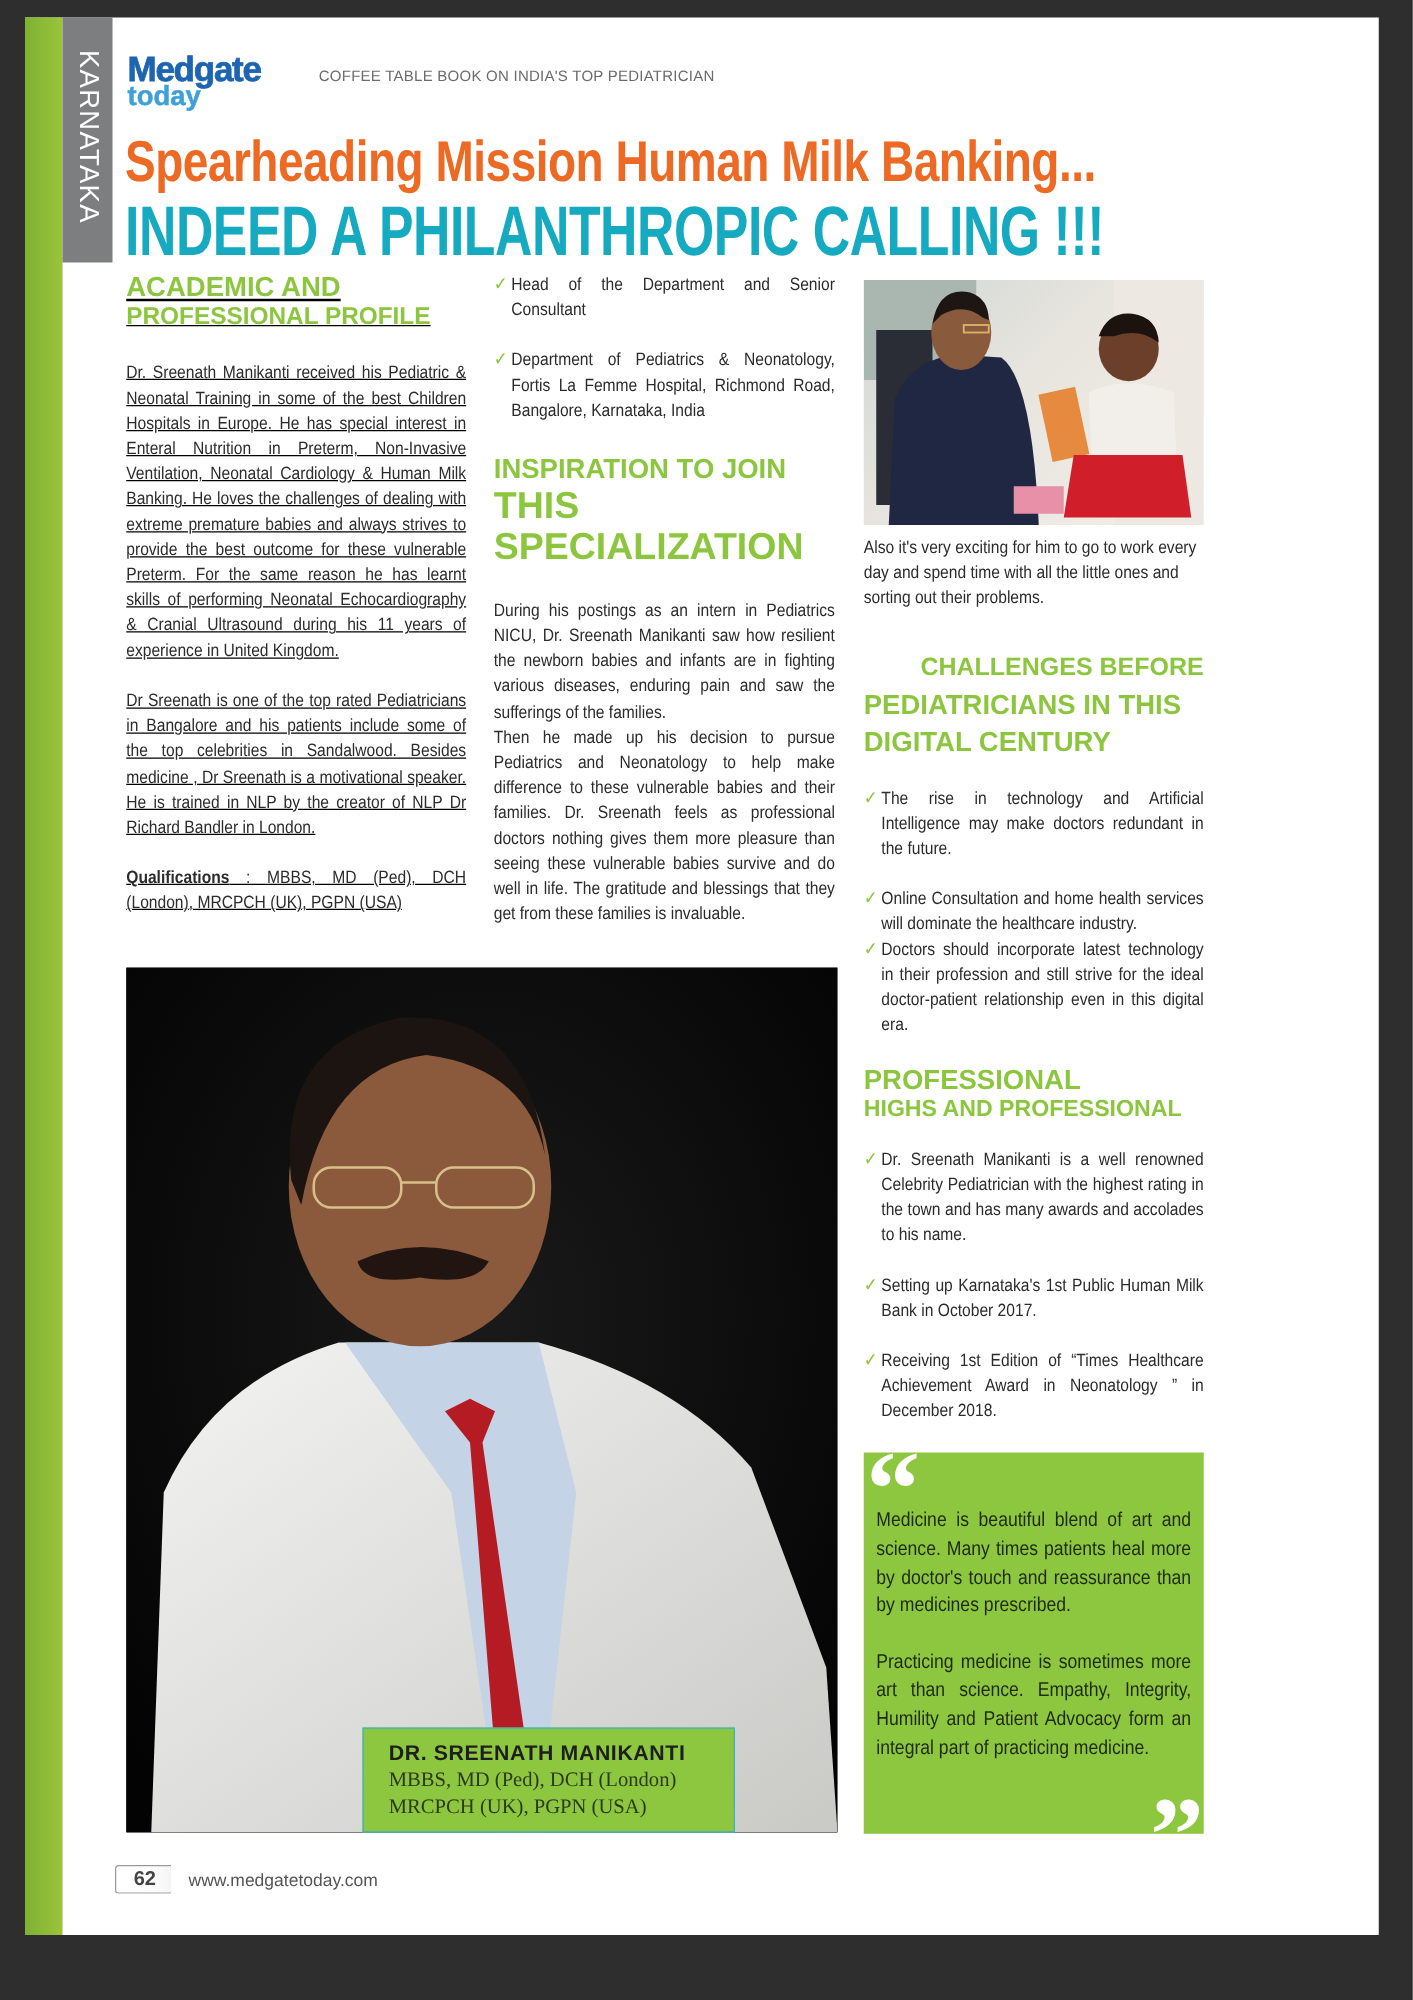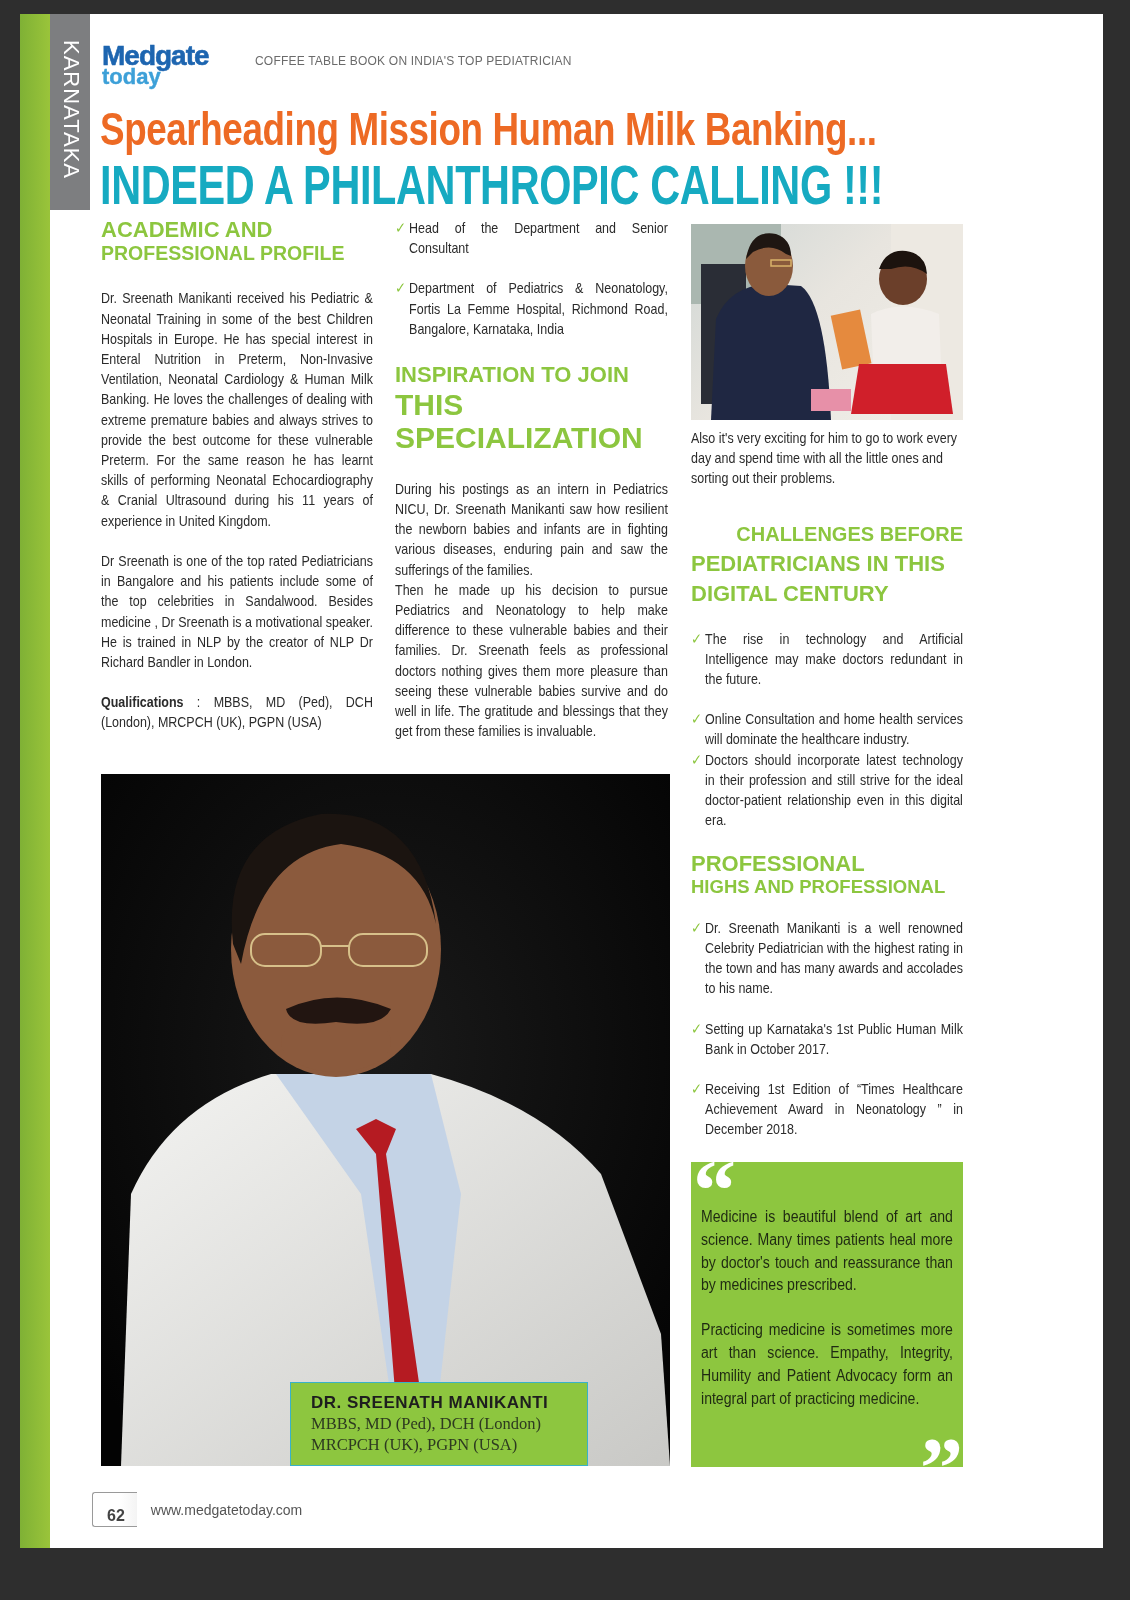--- a/index.html
+++ b/index.html
@@ -14,21 +14,21 @@
 
   .logo { position: absolute; left: 82px; top: 28px; }
   .logo .medgate { font-family: "Liberation Sans", sans-serif; font-weight: 900; font-size: 28px; color: #1d65b0; letter-spacing: -1px; line-height: 28px; display: block; -webkit-text-stroke: 0.6px #1d65b0; }
   .logo .today { font-weight: 900; font-size: 22px; color: #3da0d8; line-height: 18px; display: block; margin-top: -2px; -webkit-text-stroke: 0.4px #3da0d8; }
   .tagline { position: absolute; left: 235px; top: 40px; font-size: 12px; color: #6b6b6b; letter-spacing: 0.2px; }
 
   .headline-1 { position: absolute; left: 80px; top: 88px; font-family: "Liberation Sans", sans-serif; font-weight: 700; font-size: 46px; color: #ed6a24; transform: scaleX(0.80); transform-origin: left; white-space: nowrap; letter-spacing: -0.5px; }
   .headline-2 { position: absolute; left: 80px; top: 138px; font-family: "Liberation Sans", sans-serif; font-weight: 700; font-size: 56px; color: #16aac1; transform: scaleX(0.74); transform-origin: left; white-space: nowrap; letter-spacing: -0.5px; }
 
   .col { position: absolute; }
-  .col1 { left: 81px; top: 204px; width: 272px; }
+  .col1 { left: 81px; top: 204px; width: 272px; text-decoration: underline; }
   .col2 { left: 375px; top: 204px; width: 273px; }
   .col3 { left: 671px; top: 204px; width: 272px; }
 
   .sec-title { color: #8cc63f; font-weight: 700; line-height: 1.12; }
   .body-text { font-size: 14.2px; color: #2b2b2b; line-height: 20.2px; text-align: justify; font-family: "Liberation Sans Narrow", "Liberation Sans", sans-serif; transform: scaleX(0.88); transform-origin: left; width: 113.6%; }
   .para { margin-bottom: 20px; }
   .check-item { display: flex; align-items: flex-start; }
   .check-item .tick { color: #8cc63f; font-size: 15px; width: 16px; flex: 0 0 16px; line-height: 20px; }
   .check-item .txt { flex: 1; }
 
@@ -37,21 +37,21 @@
   .name-box { position: absolute; left: 270px; top: 1368px; width: 298px; height: 84px; background: #8dc63f; border: 1px solid #39b2c8; padding: 10px 0 0 20px; }
   .name-box .nm { font-weight: 700; font-size: 17px; color: #1e1e1e; letter-spacing: 0.5px; }
   .name-box .deg { font-family: "Liberation Serif", serif; font-size: 16.5px; color: #2d3a20; line-height: 21px; }
 
   .quote-box { position: absolute; left: 671px; top: 1148px; width: 272px; height: 305px; background: #8dc63f; padding: 44px 10px 0 10px; }
   .quote-box .q-open { position: absolute; left: 2px; top: -14px; font-family: "Liberation Serif", serif; font-size: 86px; color: #fff; font-weight: 700; line-height: 1; }
   .quote-box .q-close { position: absolute; right: 0px; bottom: -44px; font-family: "Liberation Serif", serif; font-size: 86px; color: #fff; font-weight: 700; line-height: 1; }
   .quote-box .qt { font-size: 16px; color: #1f2a12; line-height: 22.8px; text-align: justify; transform: scaleX(0.88); transform-origin: left; width: 113.6%; }
 
   .footer { position: absolute; left: 72px; top: 1478px; display: flex; align-items: center; }
-  .page-num { border: 1px solid #9a9a9a; border-radius: 3px 0 0 3px; border-right: none; padding: 14px 12px 1px 14px; font-weight: 700; font-size: 16px; color: #444; background: linear-gradient(to right, #fff 60%, #f4f4f4); }
+  .page-num { border: 1px solid #9a9a9a; border-radius: 3px 0 0 3px; border-right: none; padding: 2px 12px 1px 14px; font-weight: 700; font-size: 16px; color: #444; background: linear-gradient(to right, #fff 60%, #f4f4f4); }
   .site { margin-left: 14px; font-size: 14px; color: #555; }
 </style>
 </head>
 <body>
 
 <div class="page">
   <div class="green-band"></div>
   <div class="gray-tab">
     <span class="vlabel">KARNATAKA</span>
   </div>

